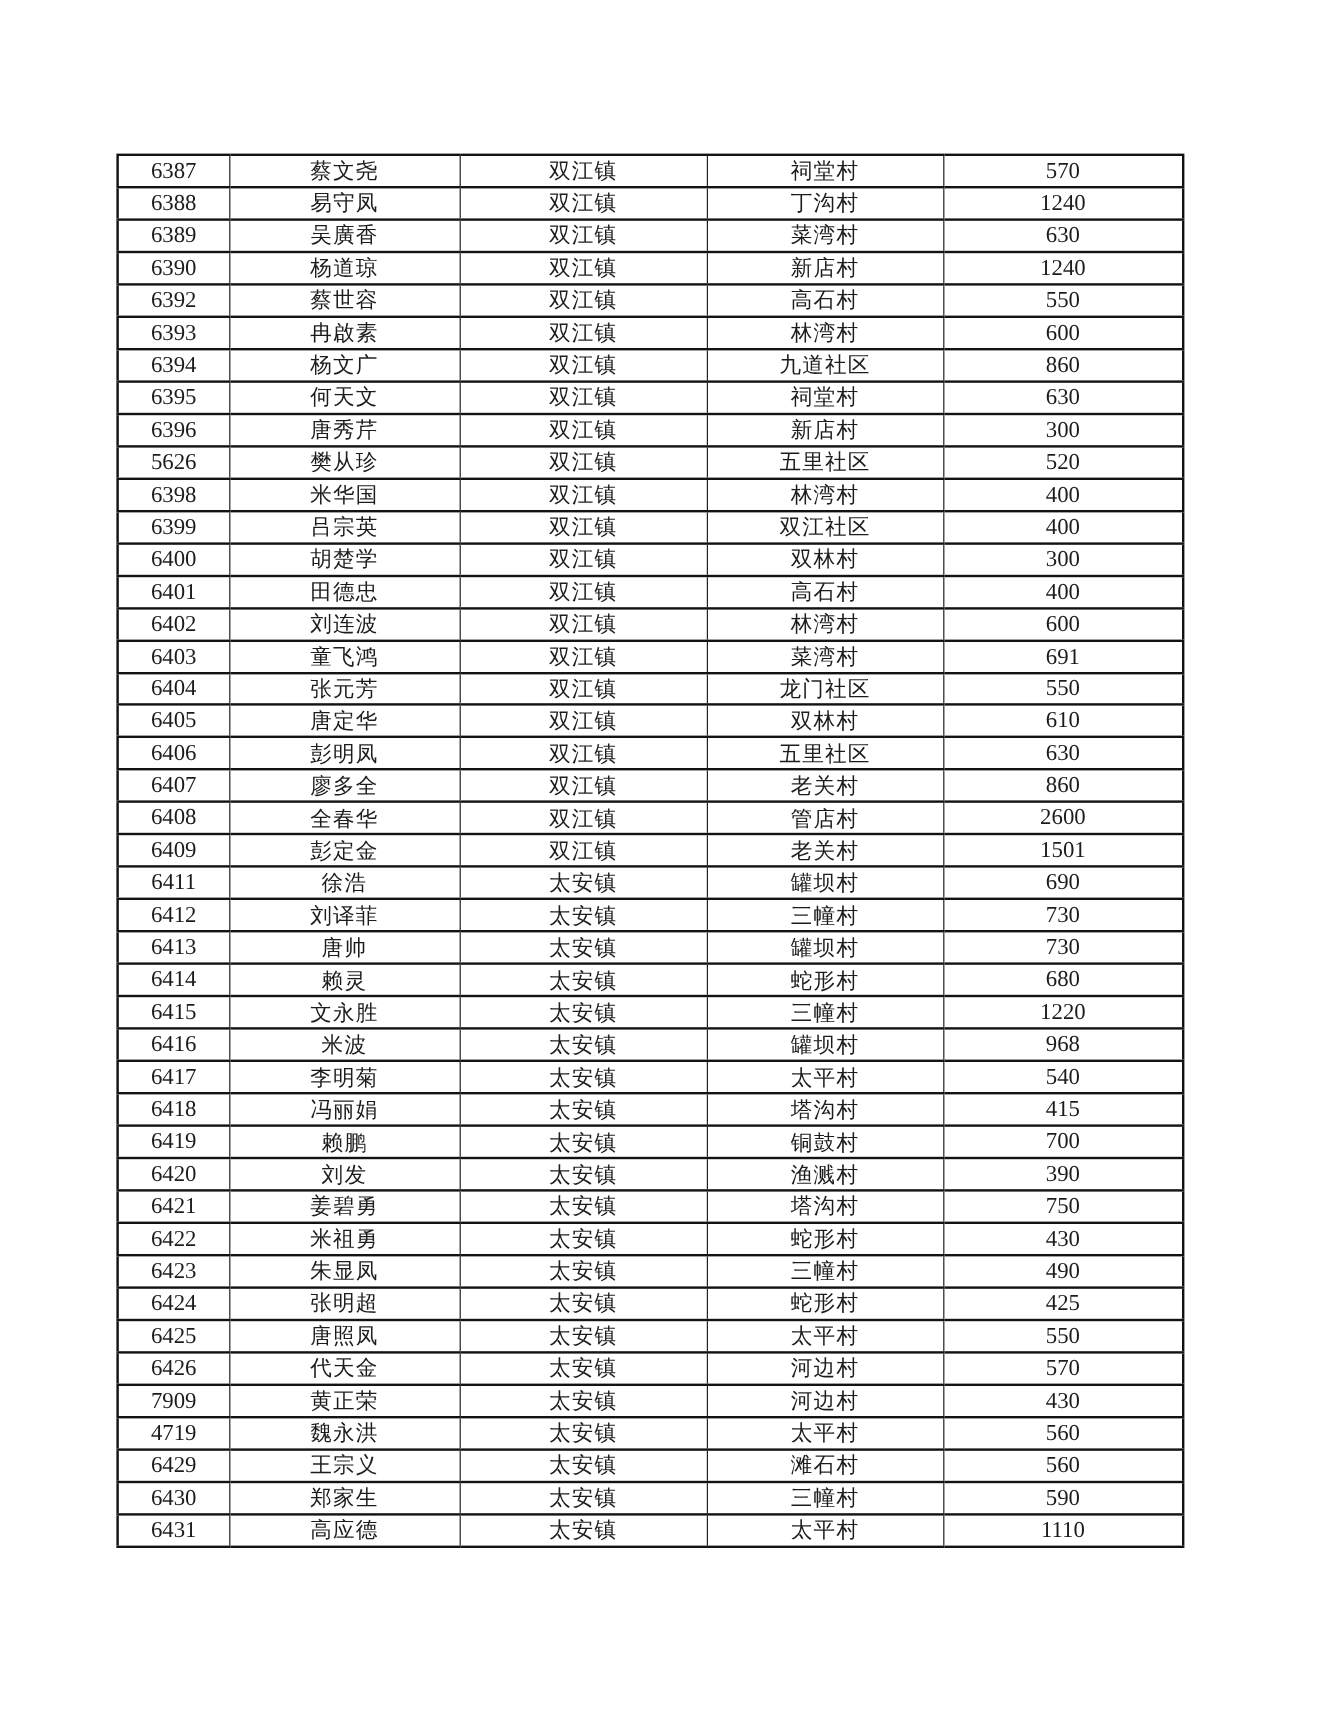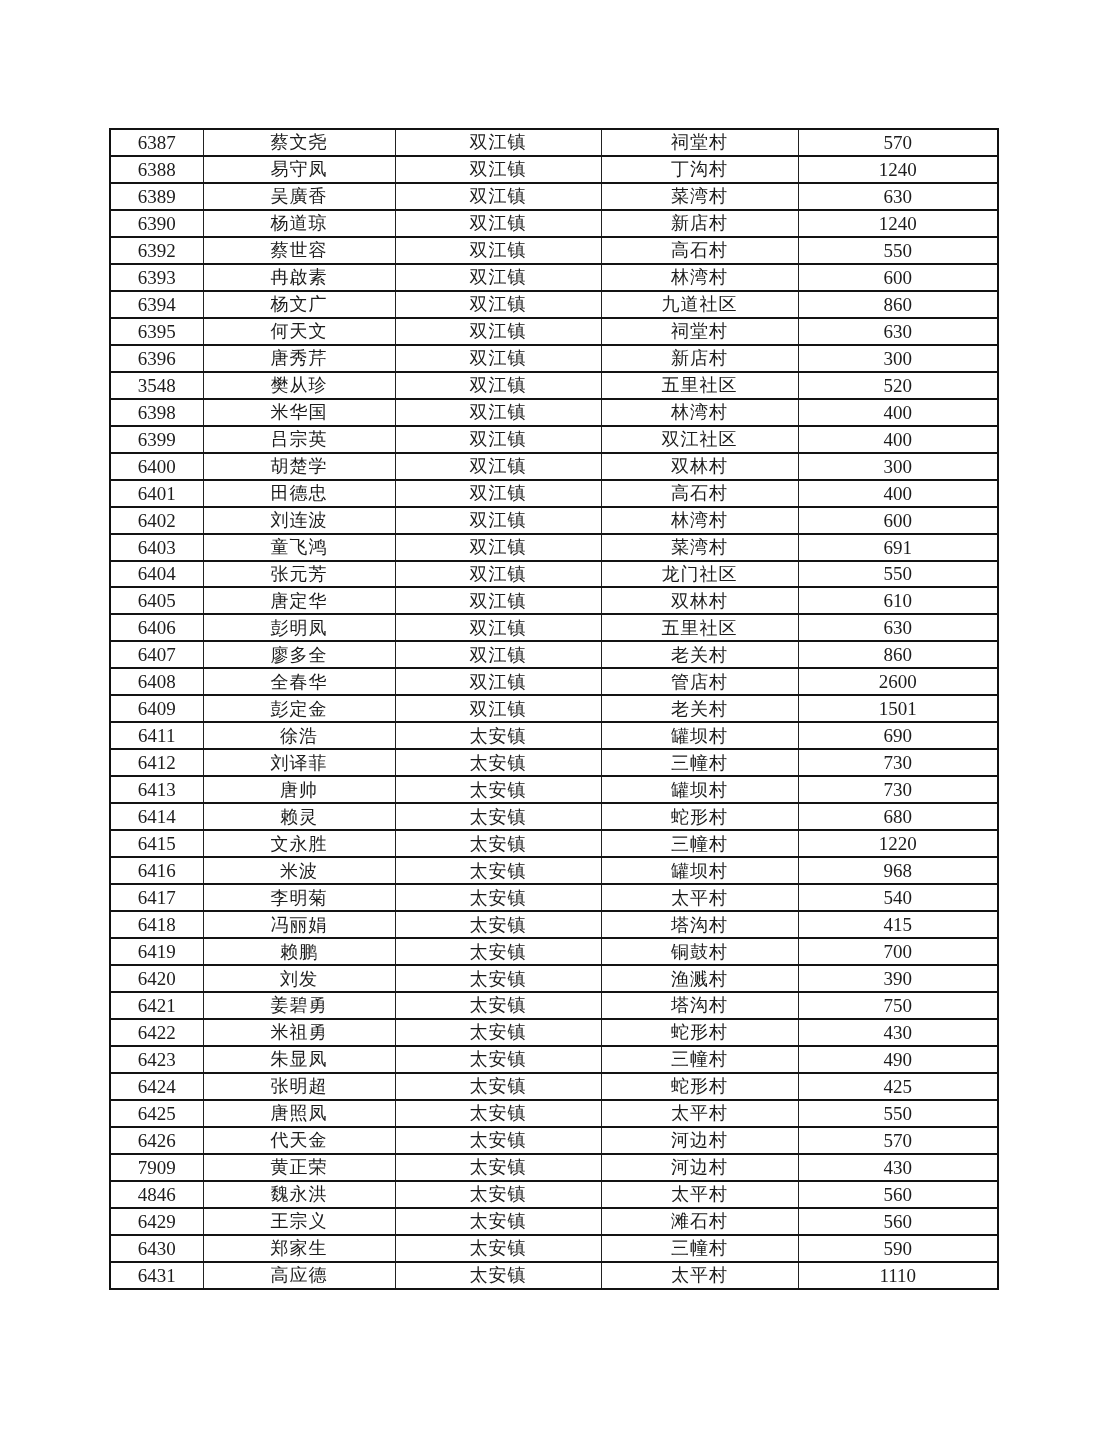--- a/index.html
+++ b/index.html
@@ -24,21 +24,20 @@
   }
   table.roster {
     position: absolute;
     left: 97px;
     top: 128px;
     width: 888px;
     height: 1162px;
     border-collapse: collapse;
     table-layout: fixed;
     border: 2px solid #111111;
-    margin-left: 12px;
   }
   table.roster td {
     border-left: 1px solid #222222;
     border-right: 1px solid #222222;
     border-top: 2px solid #131313;
     border-bottom: 2px solid #131313;
     text-align: center;
     vertical-align: middle;
     font-size: 19px;
     line-height: 1;
@@ -125,21 +124,21 @@
           <td class="col-4">630</td>
         </tr>
         <tr>
           <td class="col-0">6396</td>
           <td class="col-1">唐秀芹</td>
           <td class="col-2">双江镇</td>
           <td class="col-3">新店村</td>
           <td class="col-4">300</td>
         </tr>
         <tr>
-          <td class="col-0">3548</td>
+          <td class="col-0">5626</td>
           <td class="col-1">樊从珍</td>
           <td class="col-2">双江镇</td>
           <td class="col-3">五里社区</td>
           <td class="col-4">520</td>
         </tr>
         <tr>
           <td class="col-0">6398</td>
           <td class="col-1">米华国</td>
           <td class="col-2">双江镇</td>
           <td class="col-3">林湾村</td>
@@ -335,21 +334,21 @@
           <td class="col-4">570</td>
         </tr>
         <tr>
           <td class="col-0">7909</td>
           <td class="col-1">黄正荣</td>
           <td class="col-2">太安镇</td>
           <td class="col-3">河边村</td>
           <td class="col-4">430</td>
         </tr>
         <tr>
-          <td class="col-0">4846</td>
+          <td class="col-0">4719</td>
           <td class="col-1">魏永洪</td>
           <td class="col-2">太安镇</td>
           <td class="col-3">太平村</td>
           <td class="col-4">560</td>
         </tr>
         <tr>
           <td class="col-0">6429</td>
           <td class="col-1">王宗义</td>
           <td class="col-2">太安镇</td>
           <td class="col-3">滩石村</td>

